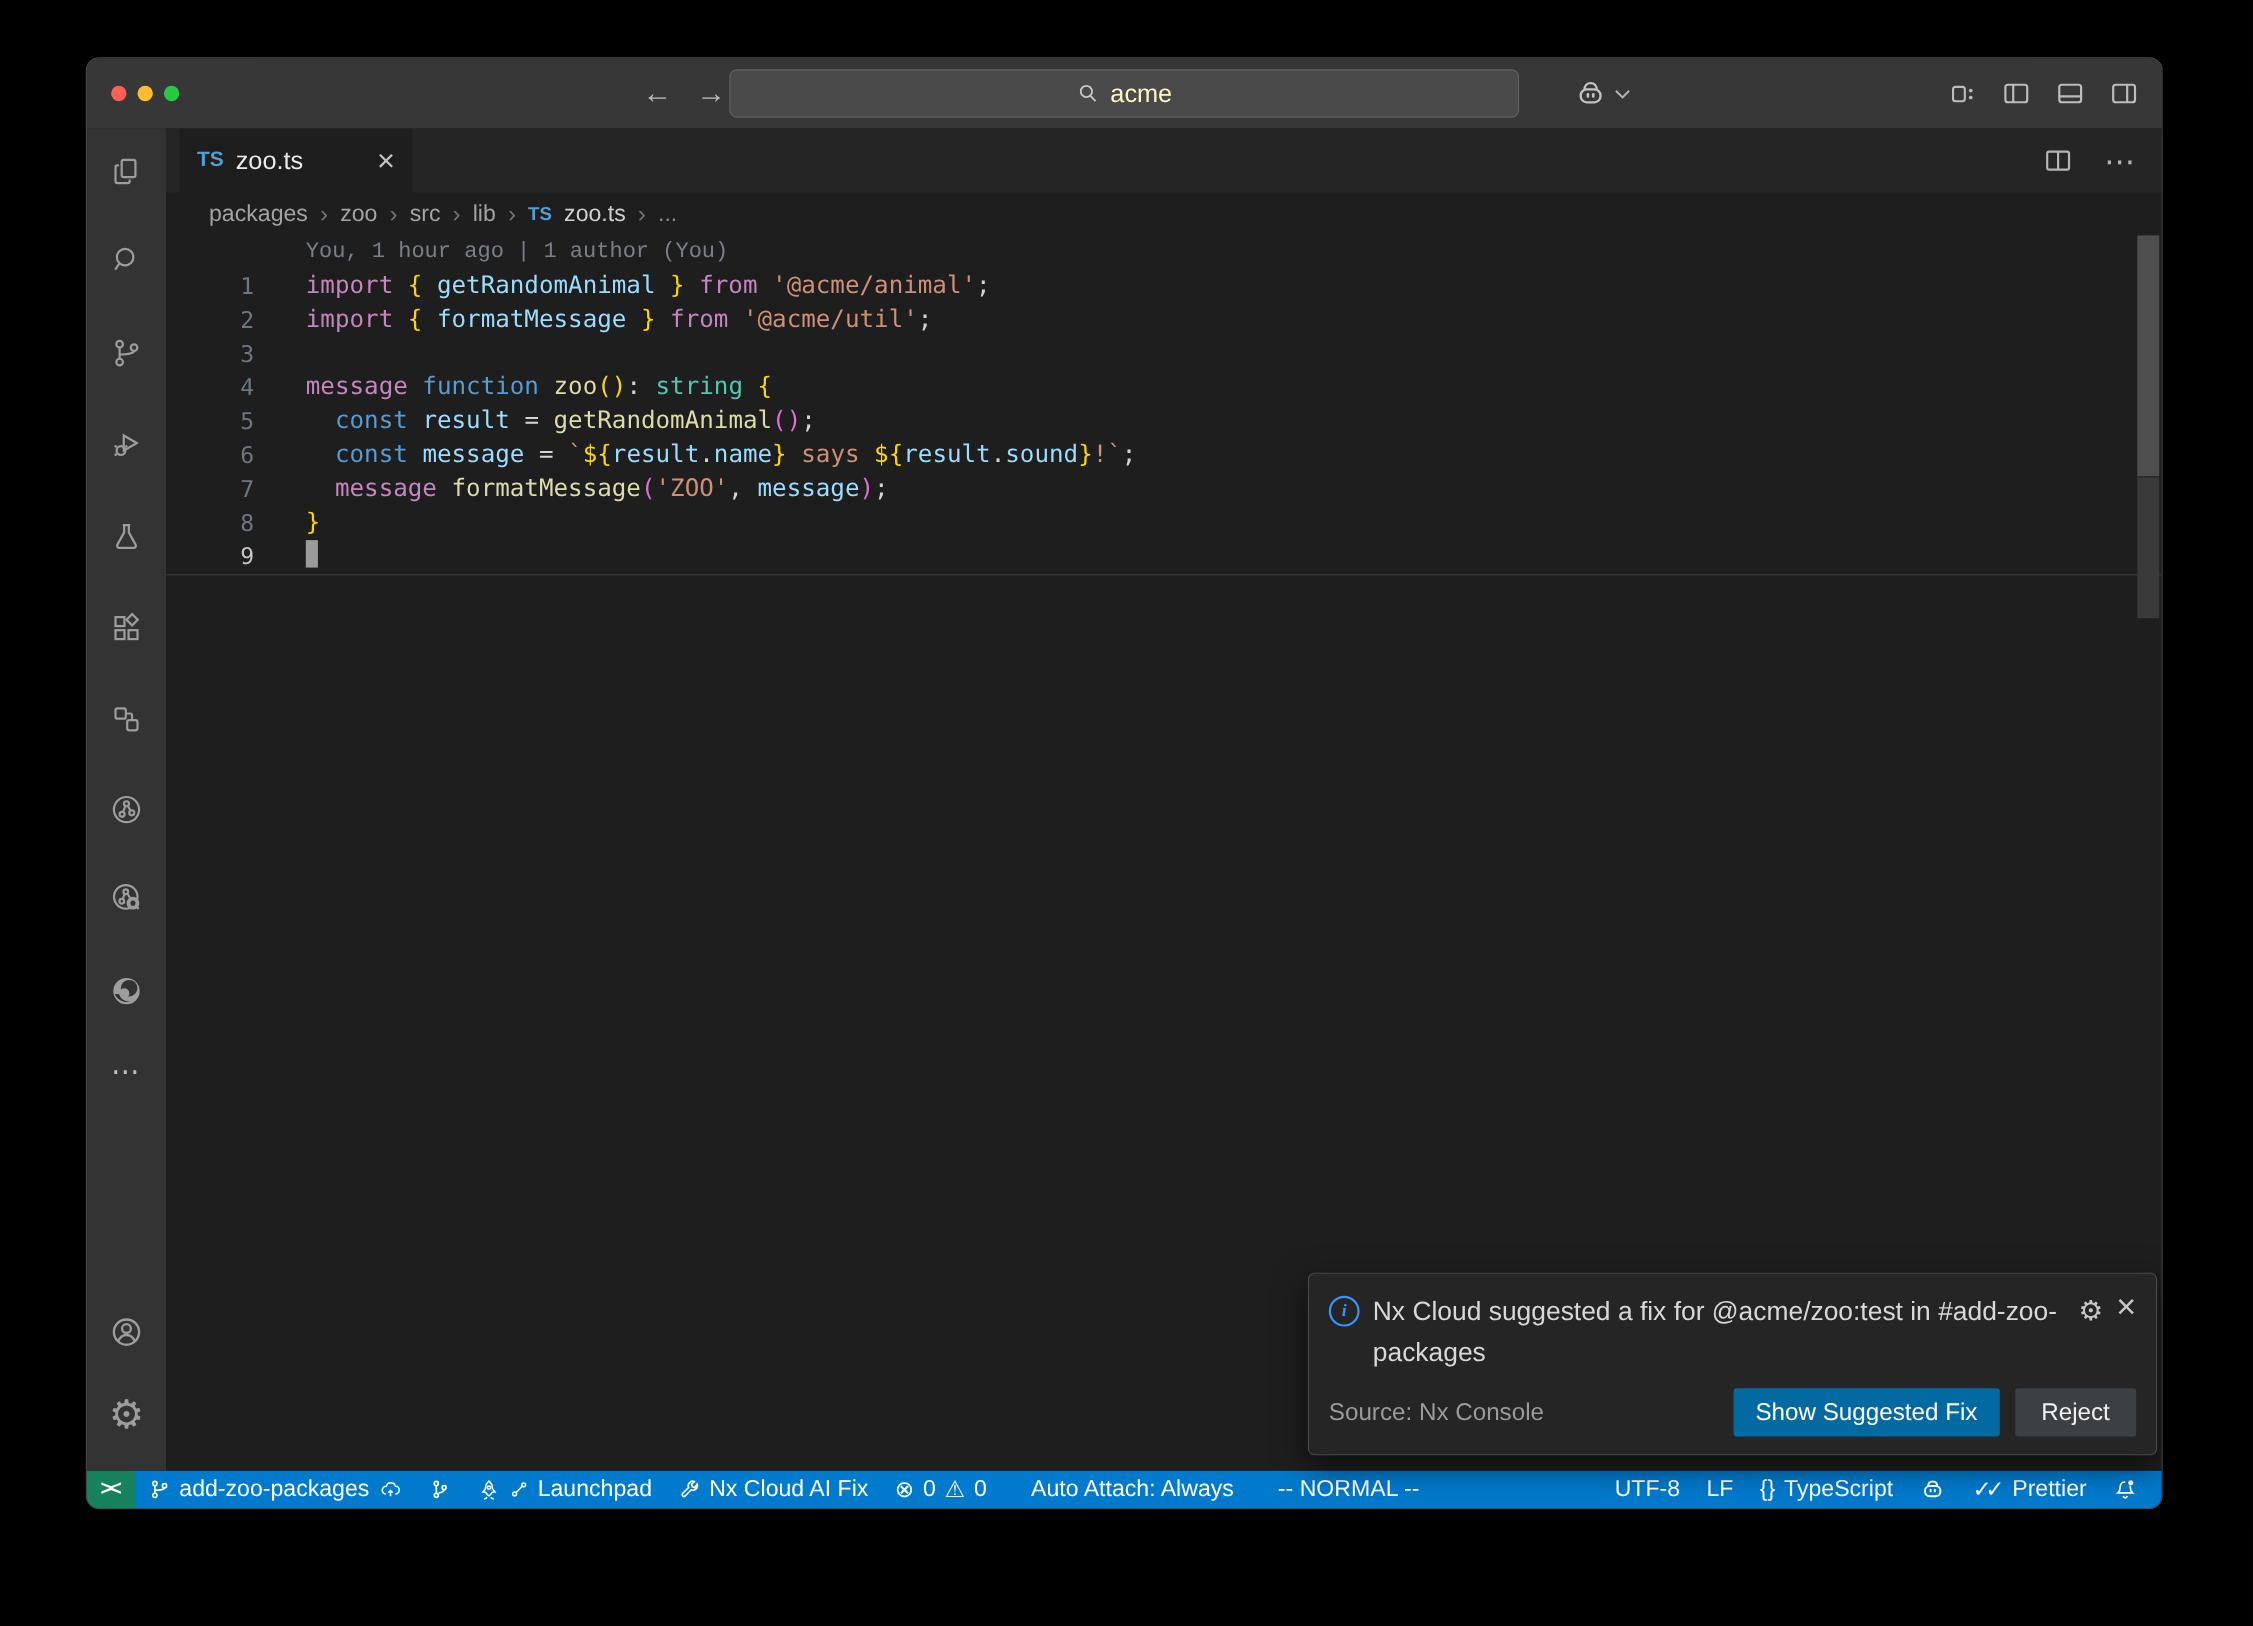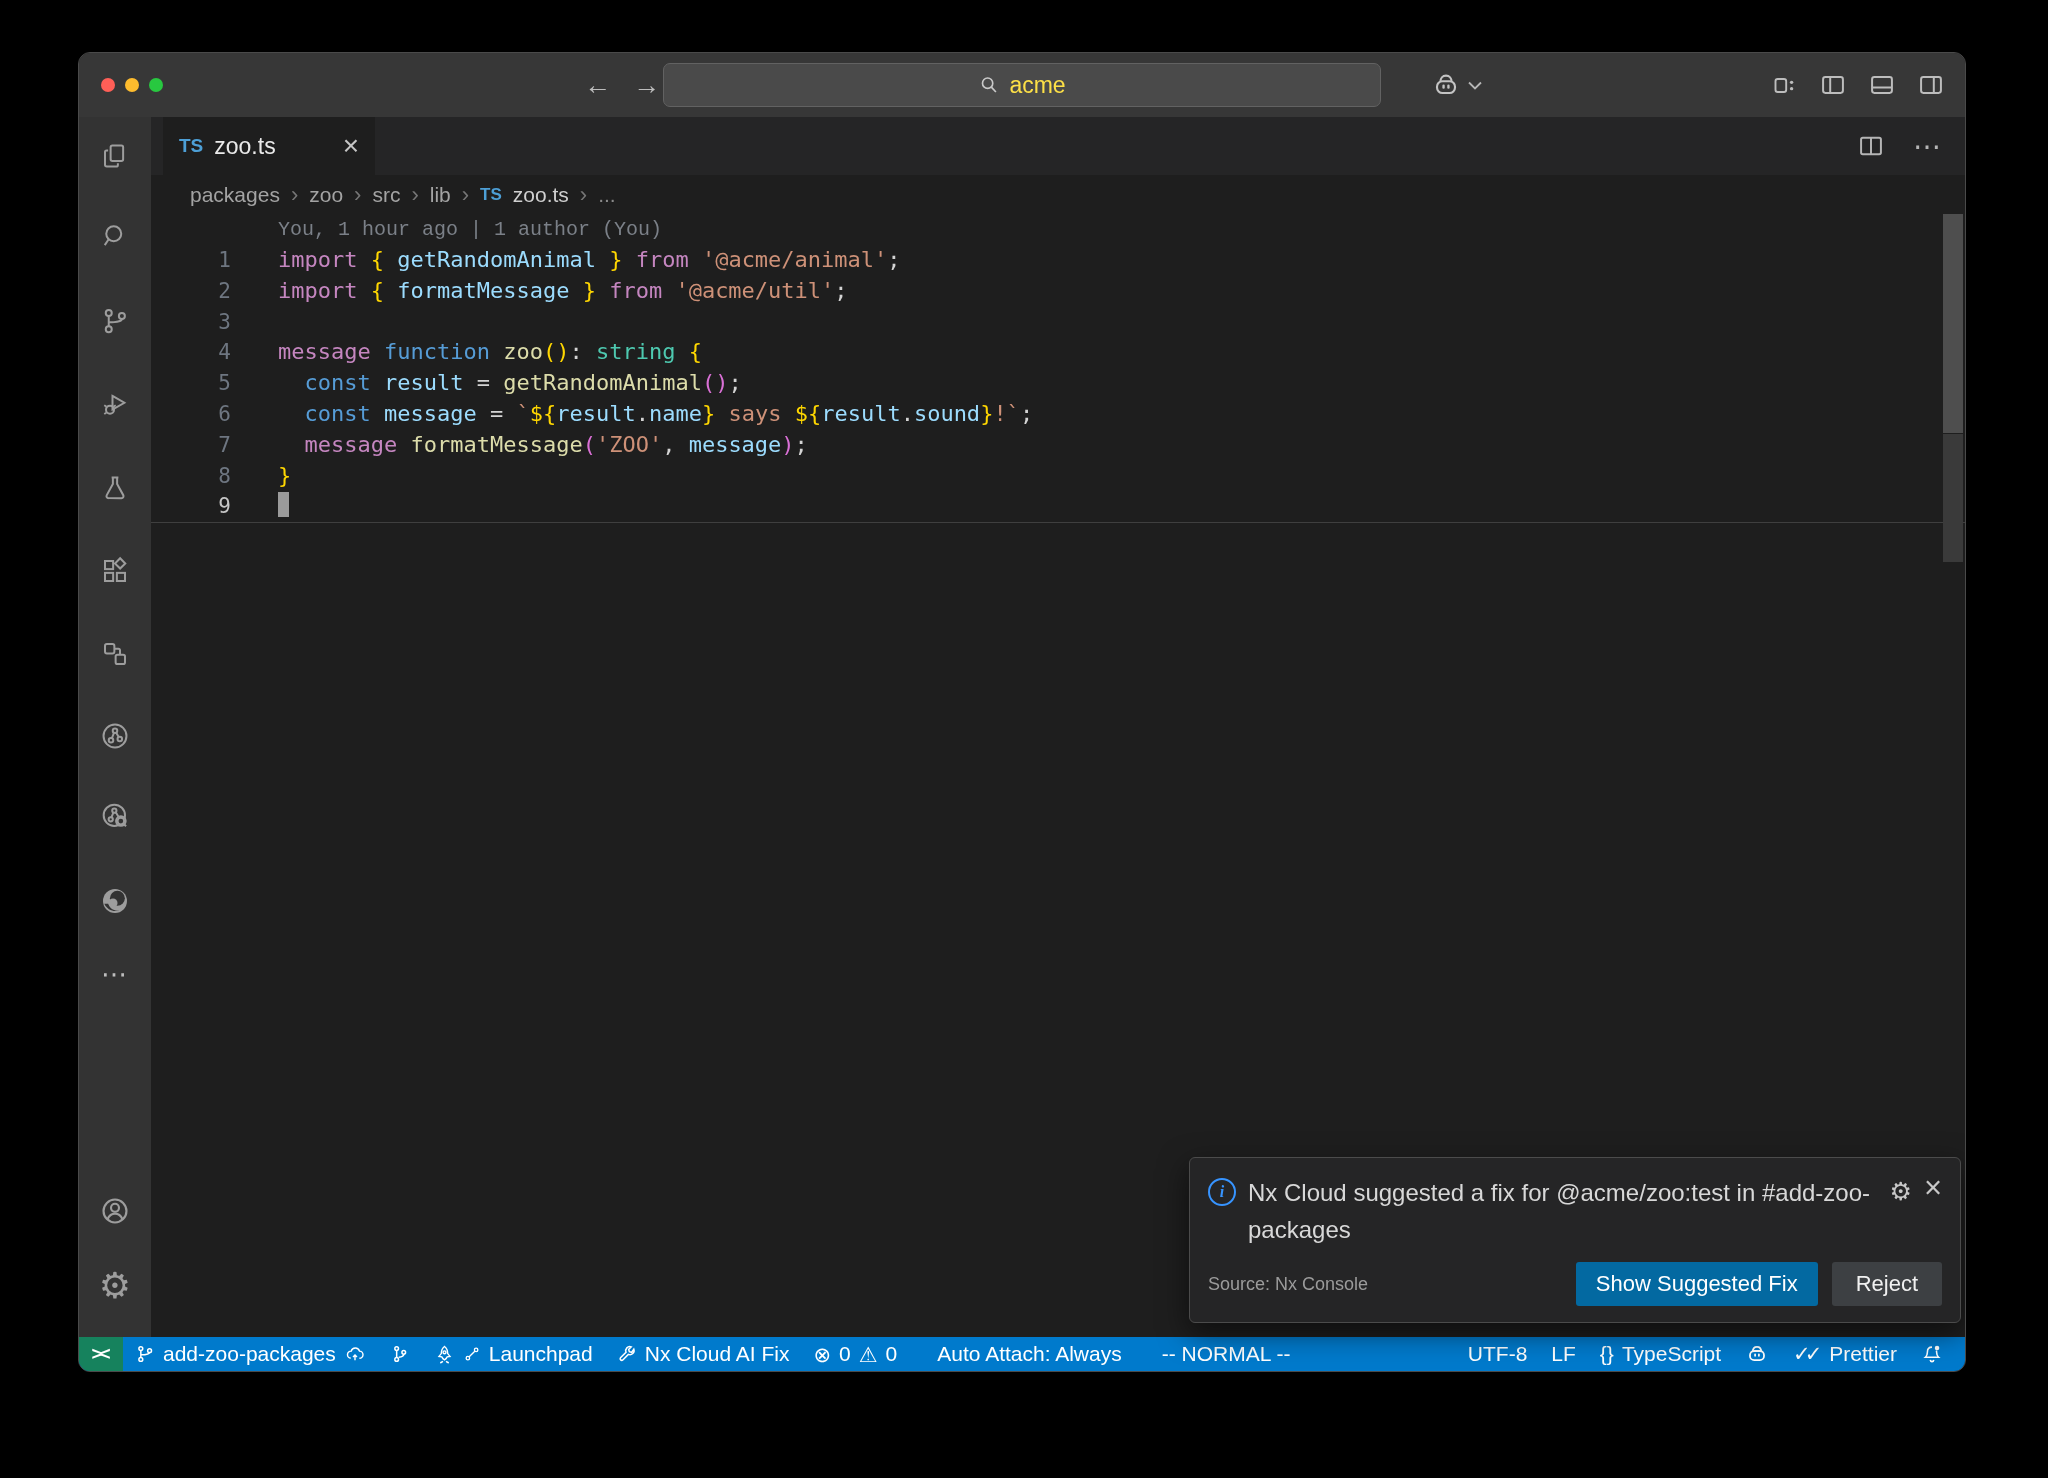--- a/index.html
+++ b/index.html
@@ -3,21 +3,21 @@
 <meta charset="utf-8">
 <style>
   html,body{margin:0;padding:0}
   body{width:2048px;height:1478px;background:#000;position:relative;font-family:"Liberation Sans",sans-serif;overflow:hidden}
   .window{position:absolute;left:78px;top:52px;width:1888px;height:1320px;background:#1e1e1e;border:1px solid #4a4a4a;border-radius:12px;overflow:hidden;box-shadow:0 26px 70px rgba(0,0,0,.6);display:flex;flex-direction:column;box-sizing:border-box}
   
   .titlebar{flex:0 0 64px;background:#373737;position:relative}
   .traffic{position:absolute;left:22px;top:25px;display:flex;gap:10px}
   .tl{width:14px;height:14px;border-radius:50%}
   .nav{position:absolute;left:505px;top:0;height:64px;display:flex;align-items:center;gap:22px;font-size:27px;color:#bdbdbd}
-  .searchbox{position:absolute;left:50%;top:10px;transform:translateX(-50%);width:716px;height:42px;background:#4a4a4a;border:1px solid #626262;border-radius:7px;display:flex;align-items:center;justify-content:center;gap:9px;color:#fde047;font-size:23px}
+  .searchbox{position:absolute;left:50%;top:10px;transform:translateX(-50%);width:716px;height:42px;background:#4a4a4a;border:1px solid #626262;border-radius:7px;display:flex;align-items:center;justify-content:center;gap:9px;color:#fef9c3;font-size:23px}
   .copilot-tb{position:absolute;left:1352px;top:0;height:64px;display:flex;align-items:center;gap:7px}
   .tb-icons{position:absolute;right:20px;top:0;height:64px;display:flex;align-items:center;gap:21px}
   .ticon{display:flex;align-items:center;justify-content:center}
   
   .main{flex:1;display:flex;min-height:0}
   .activitybar{flex:0 0 72px;background:#333333;position:relative}
   .abar-icon{position:absolute;left:0;width:72px;height:44px;display:flex;align-items:center;justify-content:center;color:#9d9d9d}
   .editorcol{flex:1;display:flex;flex-direction:column;position:relative;background:#1e1e1e;min-width:0}
   .tabbar{flex:0 0 58px;background:#252526;display:flex;position:relative}
   .tab{margin-left:12px;width:212px;background:#1e1e1e;display:flex;align-items:center;padding:0 16px;gap:11px;box-sizing:border-box}
@@ -50,21 +50,21 @@
   .sb-num{font-size:21px}
   .sb-glyph{font-size:21px;line-height:21px}
   
   .toast{position:absolute;left:1110px;top:1104px;width:772px;min-height:160px;background:#252526;border:1px solid #4b4b4b;border-radius:6px;box-shadow:0 10px 30px rgba(0,0,0,.55);padding:16px 18px;box-sizing:border-box;display:flex;flex-direction:column;justify-content:space-between;z-index:5}
   .toast-top{display:flex;gap:12px;align-items:flex-start}
   .info-badge{width:24px;height:24px;border:2px solid #3794ff;border-radius:50%;color:#3794ff;display:flex;align-items:center;justify-content:center;font-size:16px;font-style:italic;font-weight:700;flex:0 0 24px;margin-top:4px;font-family:"Liberation Serif",serif}
   .toast-msg{flex:1;color:#d8d8d8;font-size:24px;line-height:1.55;padding-right:4px}
   .toast-gear{color:#c8c8c8;font-size:25px;margin-top:3px}
   .toast-close{color:#c8c8c8;font-size:31px;line-height:26px;margin-top:1px}
   .toast-bottom{display:flex;align-items:center;margin-top:14px}
-  .toast-src{color:#9b9b9b;font-size:18px;flex:1}
+  .toast-src{color:#9b9b9b;font-size:22px;flex:1}
   .btn-primary{background:#0369a1;color:#fff;font-size:22px;padding:9px 20px;border-radius:3px;white-space:nowrap}
   .btn-secondary{background:#3d4043;color:#f0f0f0;font-size:22px;padding:9px 24px;border-radius:3px;margin-left:14px;white-space:nowrap}
   svg{display:block}
 </style>
 </head>
 <body>
 
 <div class="window">
 
   <div class="titlebar">

